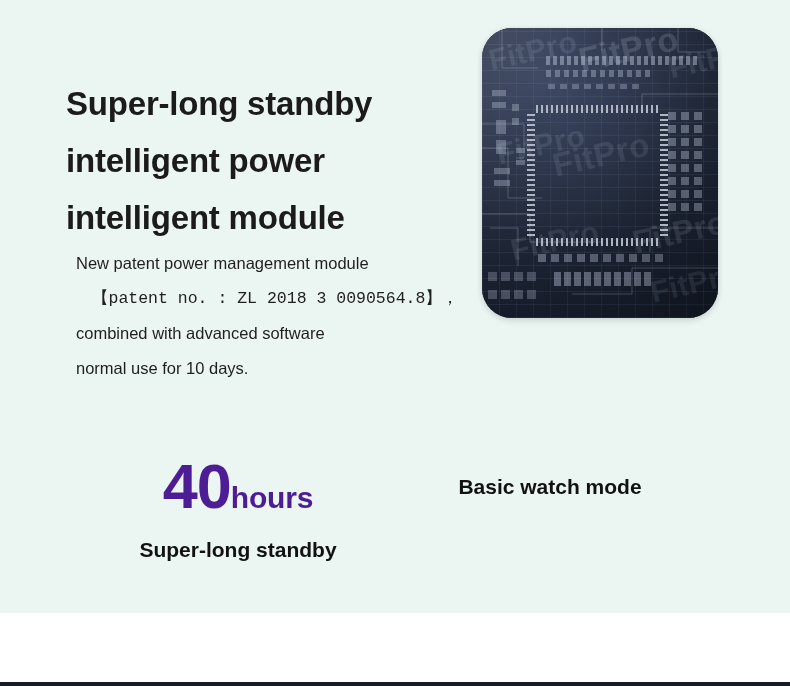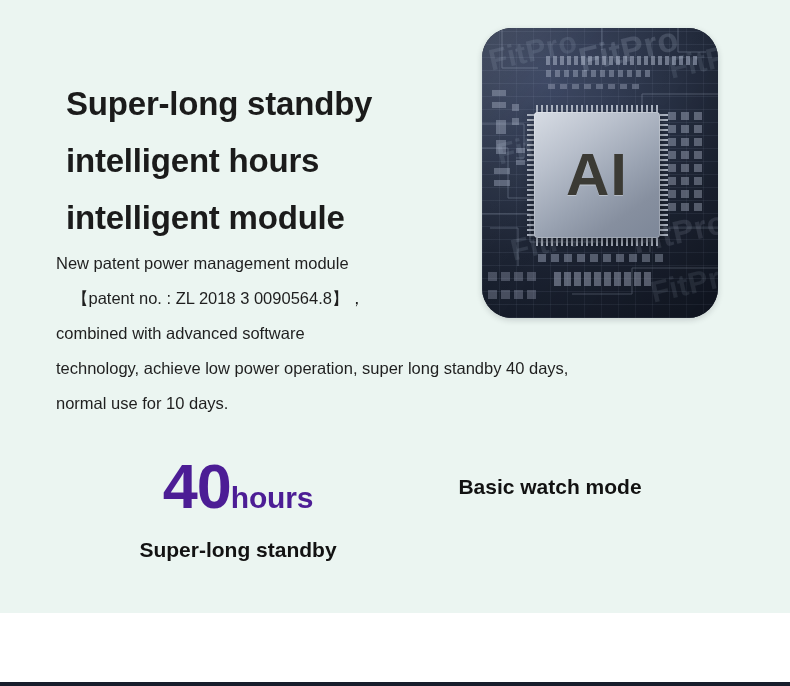--- a/index.html
+++ b/index.html
@@ -63,33 +63,34 @@
     letter-spacing: -0.2px;
   }
   .heading .hl {
     display: block;
     white-space: nowrap;
   }
 
   
   .body-copy {
     position: absolute;
-    left: 56px;
+    left: 76px;
     top: 246px;
     width: 640px;
     font-size: 16.5px;
     line-height: 35px;
     color: #1f1f1f;
   }
   .body-copy .pl {
     display: block;
     white-space: nowrap;
   }
   .body-copy .pl.indent {
     padding-left: 16px;
+    font-family: Liberation Mono, monospace;
   }
 
   
   .chip-card {
     position: absolute;
     left: 482px;
     top: 28px;
     width: 236px;
     height: 290px;
     border-radius: 30px;
@@ -248,29 +249,28 @@
 </style>
 </head>
 <body>
 
 <div id="page">
 
   <div class="mint-panel"></div>
 
   <div class="heading">
     <span class="hl">Super-long standby</span>
-    <span class="hl">intelligent hours</span>
+    <span class="hl">intelligent power</span>
     <span class="hl">intelligent module</span>
   </div>
 
   <div class="body-copy">
     <span class="pl">New patent power management module</span>
     <span class="pl indent">【patent no. : ZL 2018 3  0090564.8】，</span>
     <span class="pl">combined with advanced software</span>
-    <span class="pl">technology, achieve low power operation, super long standby 40 days,</span>
     <span class="pl">normal use for 10 days.</span>
   </div>
 
   <div class="chip-card">
     <div class="pcb"></div>
     <div class="traces-h"></div>
     <div class="traces-v"></div>
 
     <svg class="pcb-svg" viewBox="0 0 236 290" preserveAspectRatio="none">
       <g fill="#aab3c6" opacity="0.55">
@@ -421,23 +421,20 @@
     <div class="wm w5">FitPro</div>
     <div class="wm w6">FitPro</div>
     <div class="wm w7">FitPro</div>
     <div class="wm w8">FitPro</div>
 
     <div class="pins top"></div>
     <div class="pins bottom"></div>
     <div class="pins left"></div>
     <div class="pins right"></div>
 
-    <div class="chip">
-      <span class="chip-label">AI</span>
-    </div>
 
     <div class="pcb-sheen"></div>
   </div>
 
   <div class="stats">
 
     <div class="stat left">
       <div class="stat-value">
         <span class="stat-num">40</span><span class="stat-unit">hours</span>
       </div>

